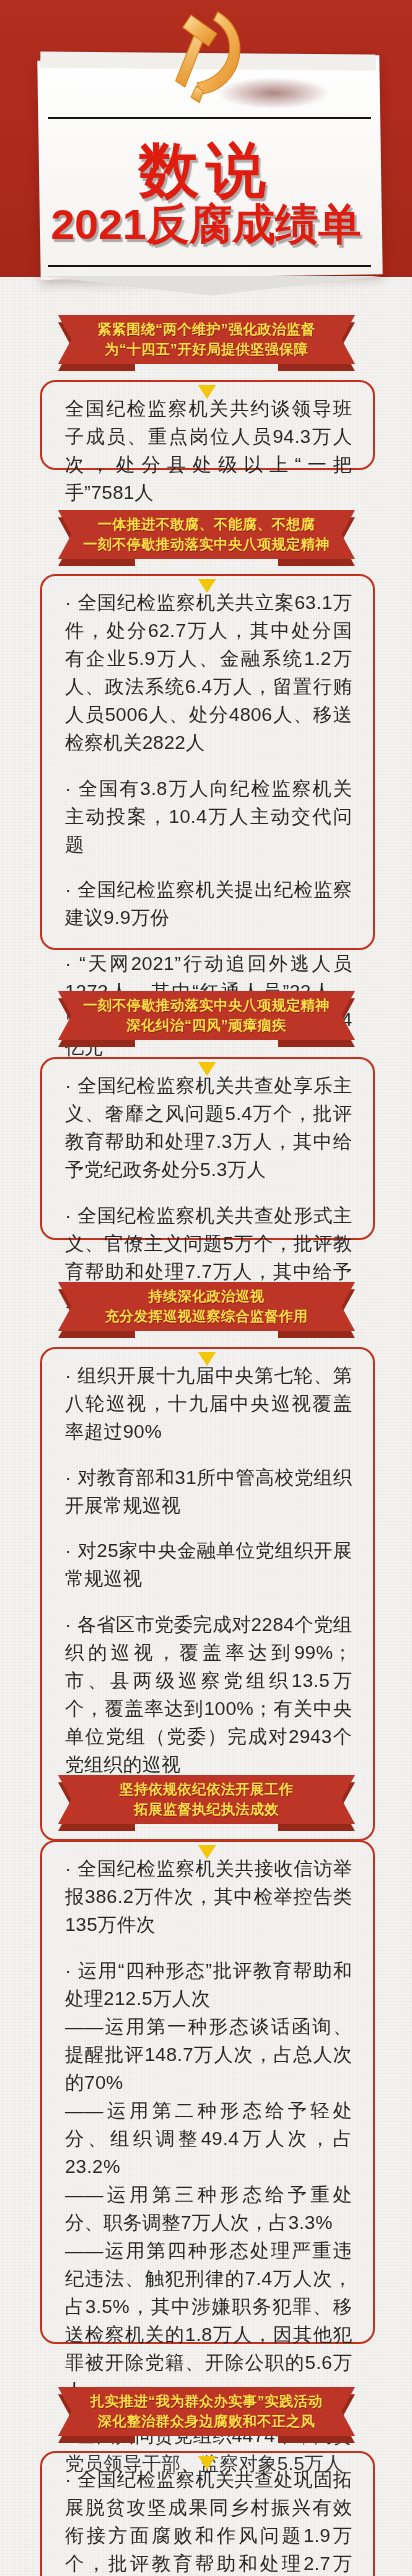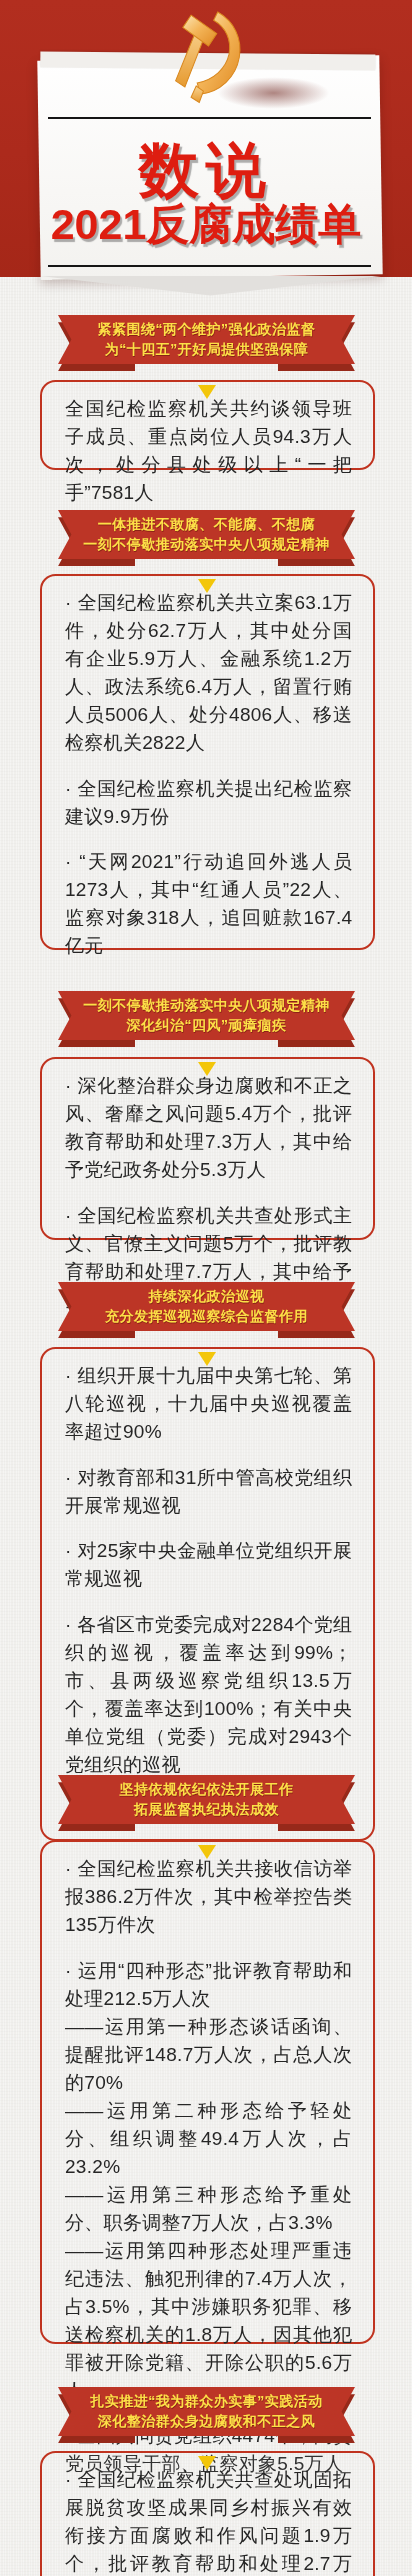--- a/index.html
+++ b/index.html
@@ -105,34 +105,35 @@
         <i class="tail tl"></i>
         <i class="tail tr"></i>
         <div class="band">
           <div class="rline">一体推进不敢腐、不能腐、不想腐</div>
           <div class="rline">一刻不停歇推动落实中央八项规定精神</div>
         </div>
       </div>
       <div class="box" style="top: 574px; height: 376px;">
         <i class="tri"></i>
         <p class="item b">全国纪检监察机关共立案63.1万件，处分62.7万人，其中处分国有企业5.9万人、金融系统1.2万人、政法系统6.4万人，留置行贿人员5006人、处分4806人、移送检察机关2822人</p>
+        <p class="item b">全国有3.8万人向纪检监察机关主动投案，10.4万人主动交代问题</p>
         <p class="item b">全国纪检监察机关提出纪检监察建议9.9万份</p>
         <p class="item b">“天网2021”行动追回外逃人员1273人，其中“红通人员”22人、监察对象318人，追回赃款167.4亿元</p>
       </div>
       <div class="ribbon" style="top: 991px;">
         <i class="tail tl"></i>
         <i class="tail tr"></i>
         <div class="band">
           <div class="rline">一刻不停歇推动落实中央八项规定精神</div>
           <div class="rline">深化纠治“四风”顽瘴痼疾</div>
         </div>
       </div>
       <div class="box" style="top: 1057px; height: 183px;">
         <i class="tri"></i>
-        <p class="item b">深化整治群众身边腐败和不正之风、奢靡之风问题5.4万个，批评教育帮助和处理7.3万人，其中给予党纪政务处分5.3万人</p>
+        <p class="item b">全国纪检监察机关共查处享乐主义、奢靡之风问题5.4万个，批评教育帮助和处理7.3万人，其中给予党纪政务处分5.3万人</p>
         <p class="item b">全国纪检监察机关共查处形式主义、官僚主义问题5万个，批评教育帮助和处理7.7万人，其中给予党纪政务处分4.8万人</p>
       </div>
       <div class="ribbon" style="top: 1282px;">
         <i class="tail tl"></i>
         <i class="tail tr"></i>
         <div class="band">
           <div class="rline">持续深化政治巡视</div>
           <div class="rline">充分发挥巡视巡察综合监督作用</div>
         </div>
       </div>

